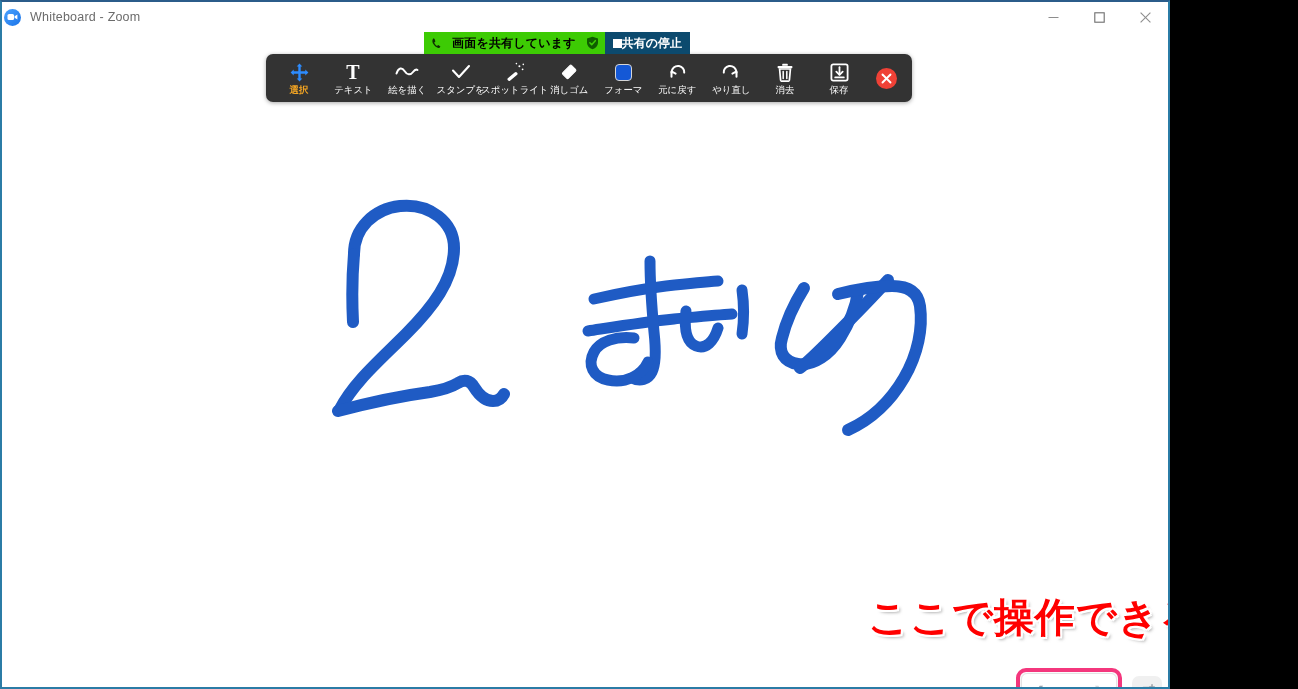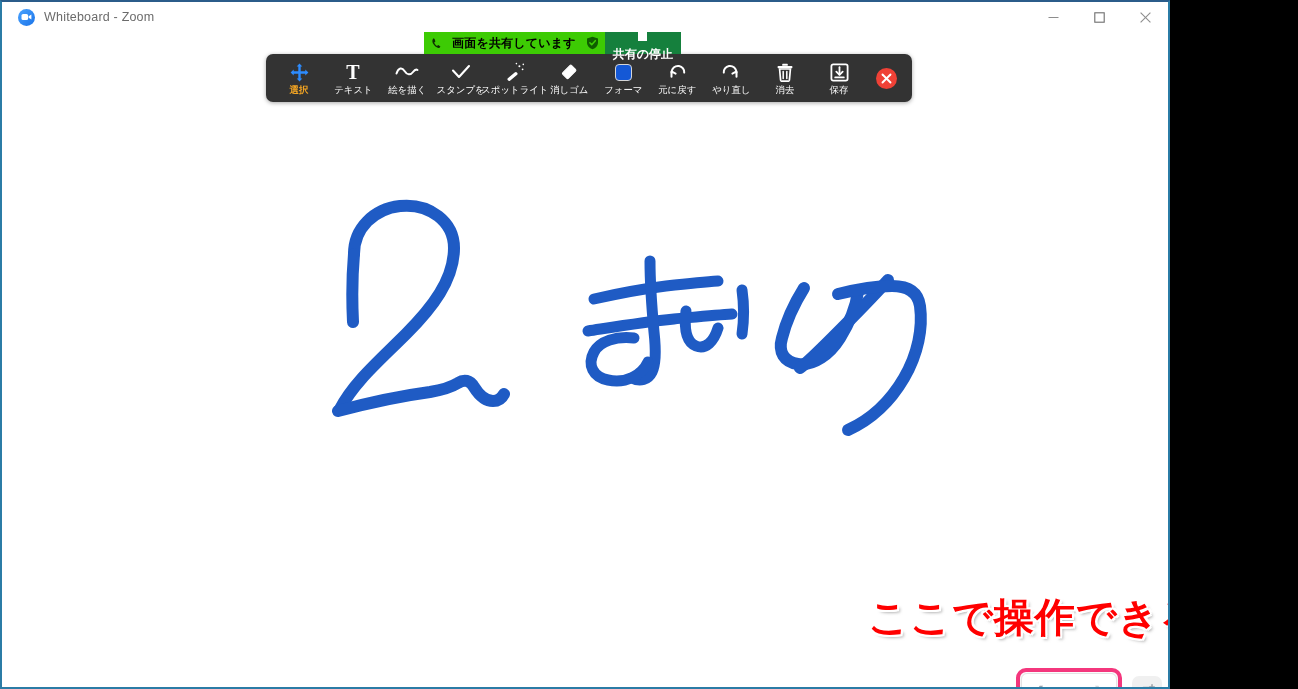--- a/index.html
+++ b/index.html
@@ -39,21 +39,21 @@
     top: 0;
     right: 0;
     height: 30px;
     background: #ffffff;
     display: flex;
     align-items: center;
   }
   .title-left {
     display: flex;
     align-items: center;
-    padding-left: 16px;
+    padding-left: 2px;
     gap: 9px;
   }
   .zoom-logo {
     width: 17px;
     height: 17px;
     border-radius: 50%;
     background: #2d8cff;
     background-image: linear-gradient(135deg, #4aa3ff 0%, #1a73e8 100%);
     display: flex;
     align-items: center;
@@ -113,27 +113,25 @@
     color: #000000;
     font-weight: 700;
     letter-spacing: .2px;
     white-space: nowrap;
   }
   .share-shield {
     display: flex;
     align-items: center;
   }
   .stop-share-btn {
-    background: #15803d;
-    display: flex;
-    align-items: center;
-    gap: 5px;
+    background: #0c4a6e;
+    display: flex;
+    align-items: center;
     padding: 0 8px;
     color: #ffffff;
-    flex-direction: column;
   }
   .stop-square {
     width: 9px;
     height: 9px;
     background: #ffffff;
     flex: none;
   }
   .stop-label {
     font-size: 12px;
     font-weight: 700;

